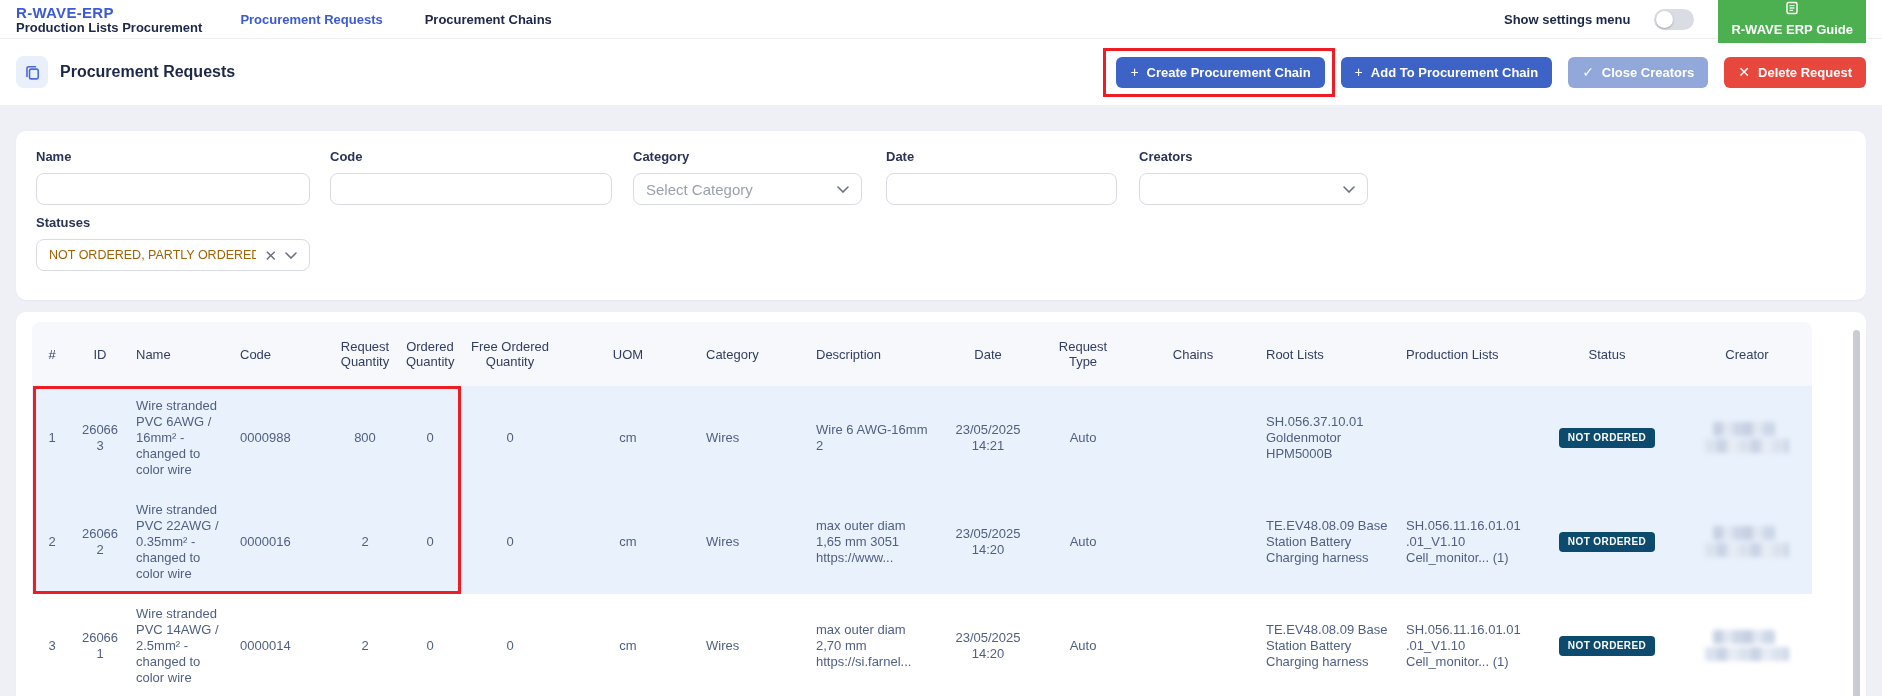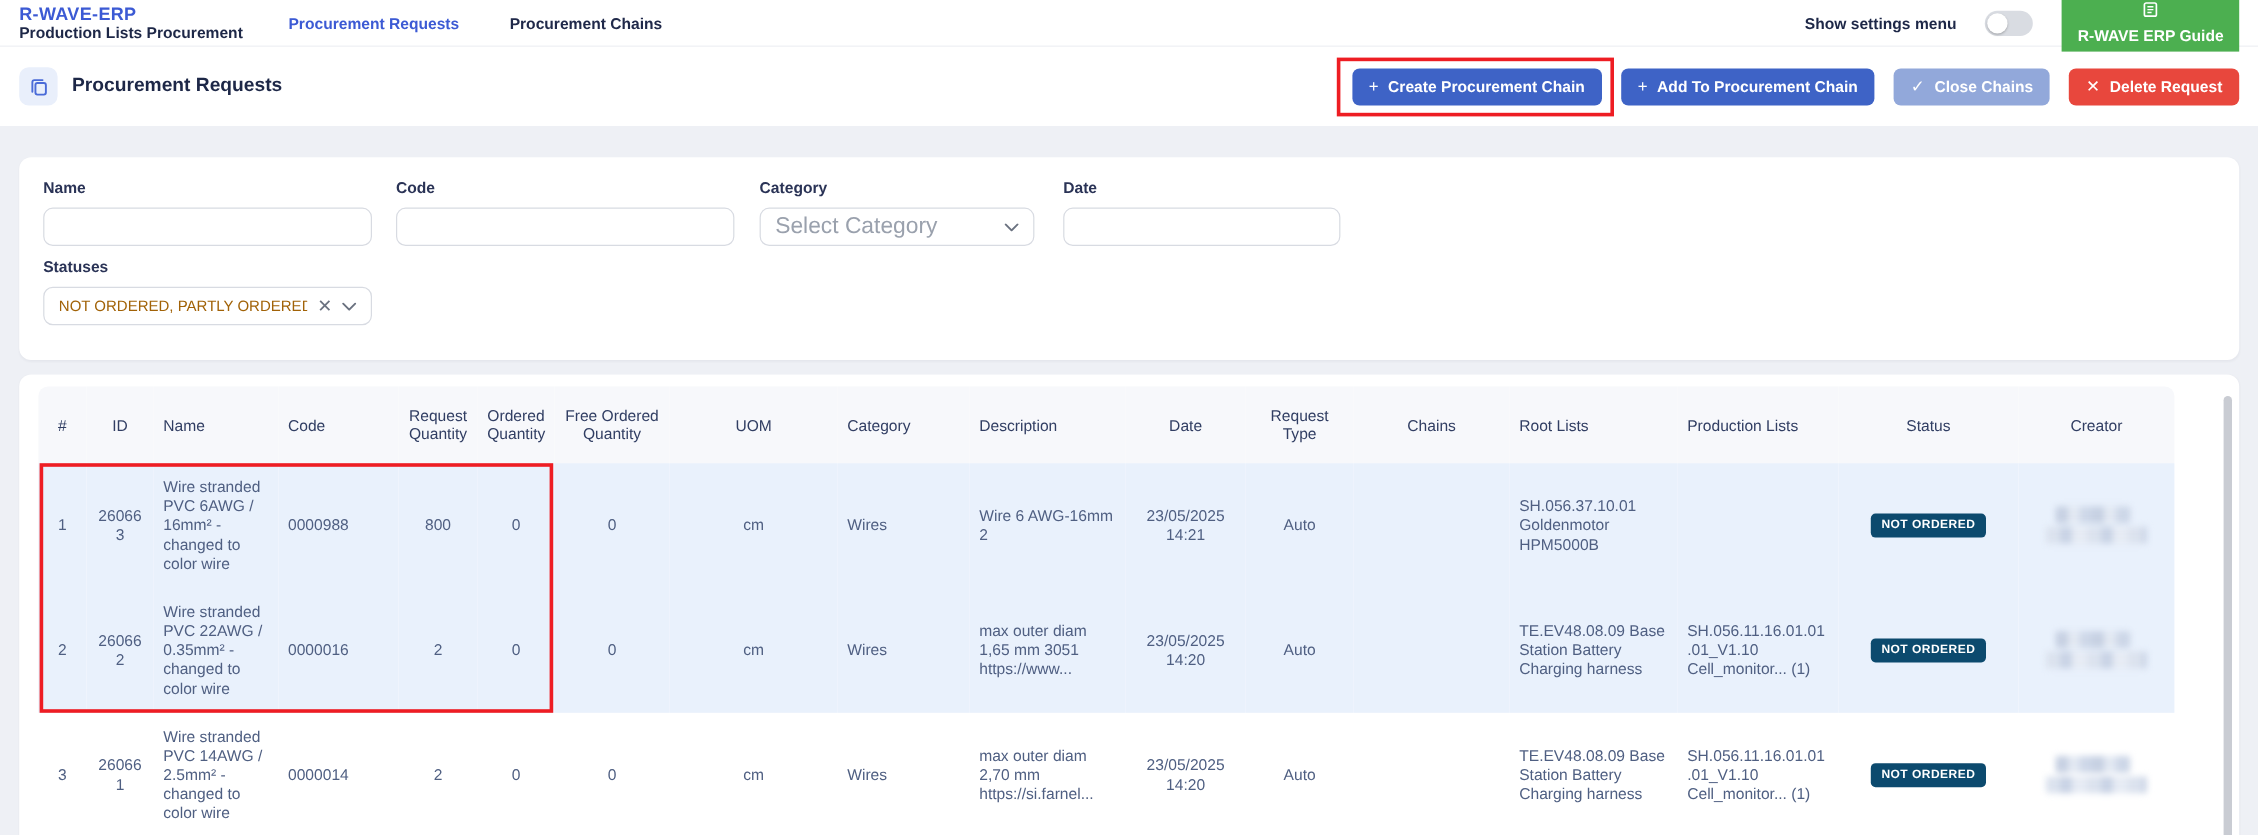--- a/index.html
+++ b/index.html
@@ -90,21 +90,21 @@
   .f-statuses { width:274px; margin-top:10px; }
   .tb {
     height:32px; border:1px solid #d8dbe2; border-radius:8px; background:#fff;
     font-family:inherit; font-size:13px; color:#3f4a6b; padding:0 10px; outline:none; width:100%;
   }
   .sel {
     height:32px; border:1px solid #d8dbe2; border-radius:8px; background:#fff;
     display:flex; align-items:center; padding:0 12px; cursor:pointer; gap:8px;
   }
   .sel .sel-text { flex:1; font-size:12.5px; color:#a16207; white-space:nowrap; overflow:hidden; }
-  .sel .placeholder { color:#9aa1ad; font-size:19px; }
+  .sel .placeholder { color:#9aa1ad; font-size:15px; }
   .sel .clear { color:#6b7280; font-size:15px; line-height:1; }
 
   
   .table-card {
     position:relative;
     background:#fff; border-radius:10px;
     margin:0 16px;
     padding:10px 0 0 16px;
     height:500px;
     box-shadow:0 1px 2px rgba(20,30,60,.04);
@@ -206,21 +206,21 @@
         <span>Create Procurement Chain</span>
       </button>
       <div class="annot-box-btn"></div>
     </span>
     <button class="btn btn-blue">
       <span class="ic">+</span>
       <span>Add To Procurement Chain</span>
     </button>
     <button class="btn btn-lightblue">
       <span class="ic">✓</span>
-      <span>Close Chains</span>
+      <span>Close Creators</span>
     </button>
     <button class="btn btn-red">
       <span class="ic">✕</span>
       <span>Delete Request</span>
     </button>
   </div>
 </div>
 
 <div class="filter-card">
   <div class="filter-row">
@@ -239,20 +239,31 @@
         <span style="display:flex">
           <svg width="12" height="7" viewBox="0 0 12 7">
               <path d="M1 1l5 5 5-5" stroke="#6b7280" stroke-width="1.6" fill="none" stroke-linecap="round"></path>
             </svg>
         </span>
       </div>
     </div>
     <div class="field f-date">
       <label>Date</label>
       <input class="tb" style="">
+    </div>
+    <div class="field f-creators">
+      <label>Creators</label>
+      <div class="sel">
+        <span class="sel-text"></span>
+        <span style="display:flex">
+          <svg width="12" height="7" viewBox="0 0 12 7">
+              <path d="M1 1l5 5 5-5" stroke="#6b7280" stroke-width="1.6" fill="none" stroke-linecap="round"></path>
+            </svg>
+        </span>
+      </div>
     </div>
   </div>
   <div class="field f-statuses">
     <label>Statuses</label>
     <div class="sel">
       <span class="sel-text">NOT ORDERED, PARTLY ORDERED</span>
       <span class="clear">✕</span>
       <span style="display:flex">
         <svg width="12" height="7" viewBox="0 0 12 7">
             <path d="M1 1l5 5 5-5" stroke="#6b7280" stroke-width="1.6" fill="none" stroke-linecap="round"></path>

